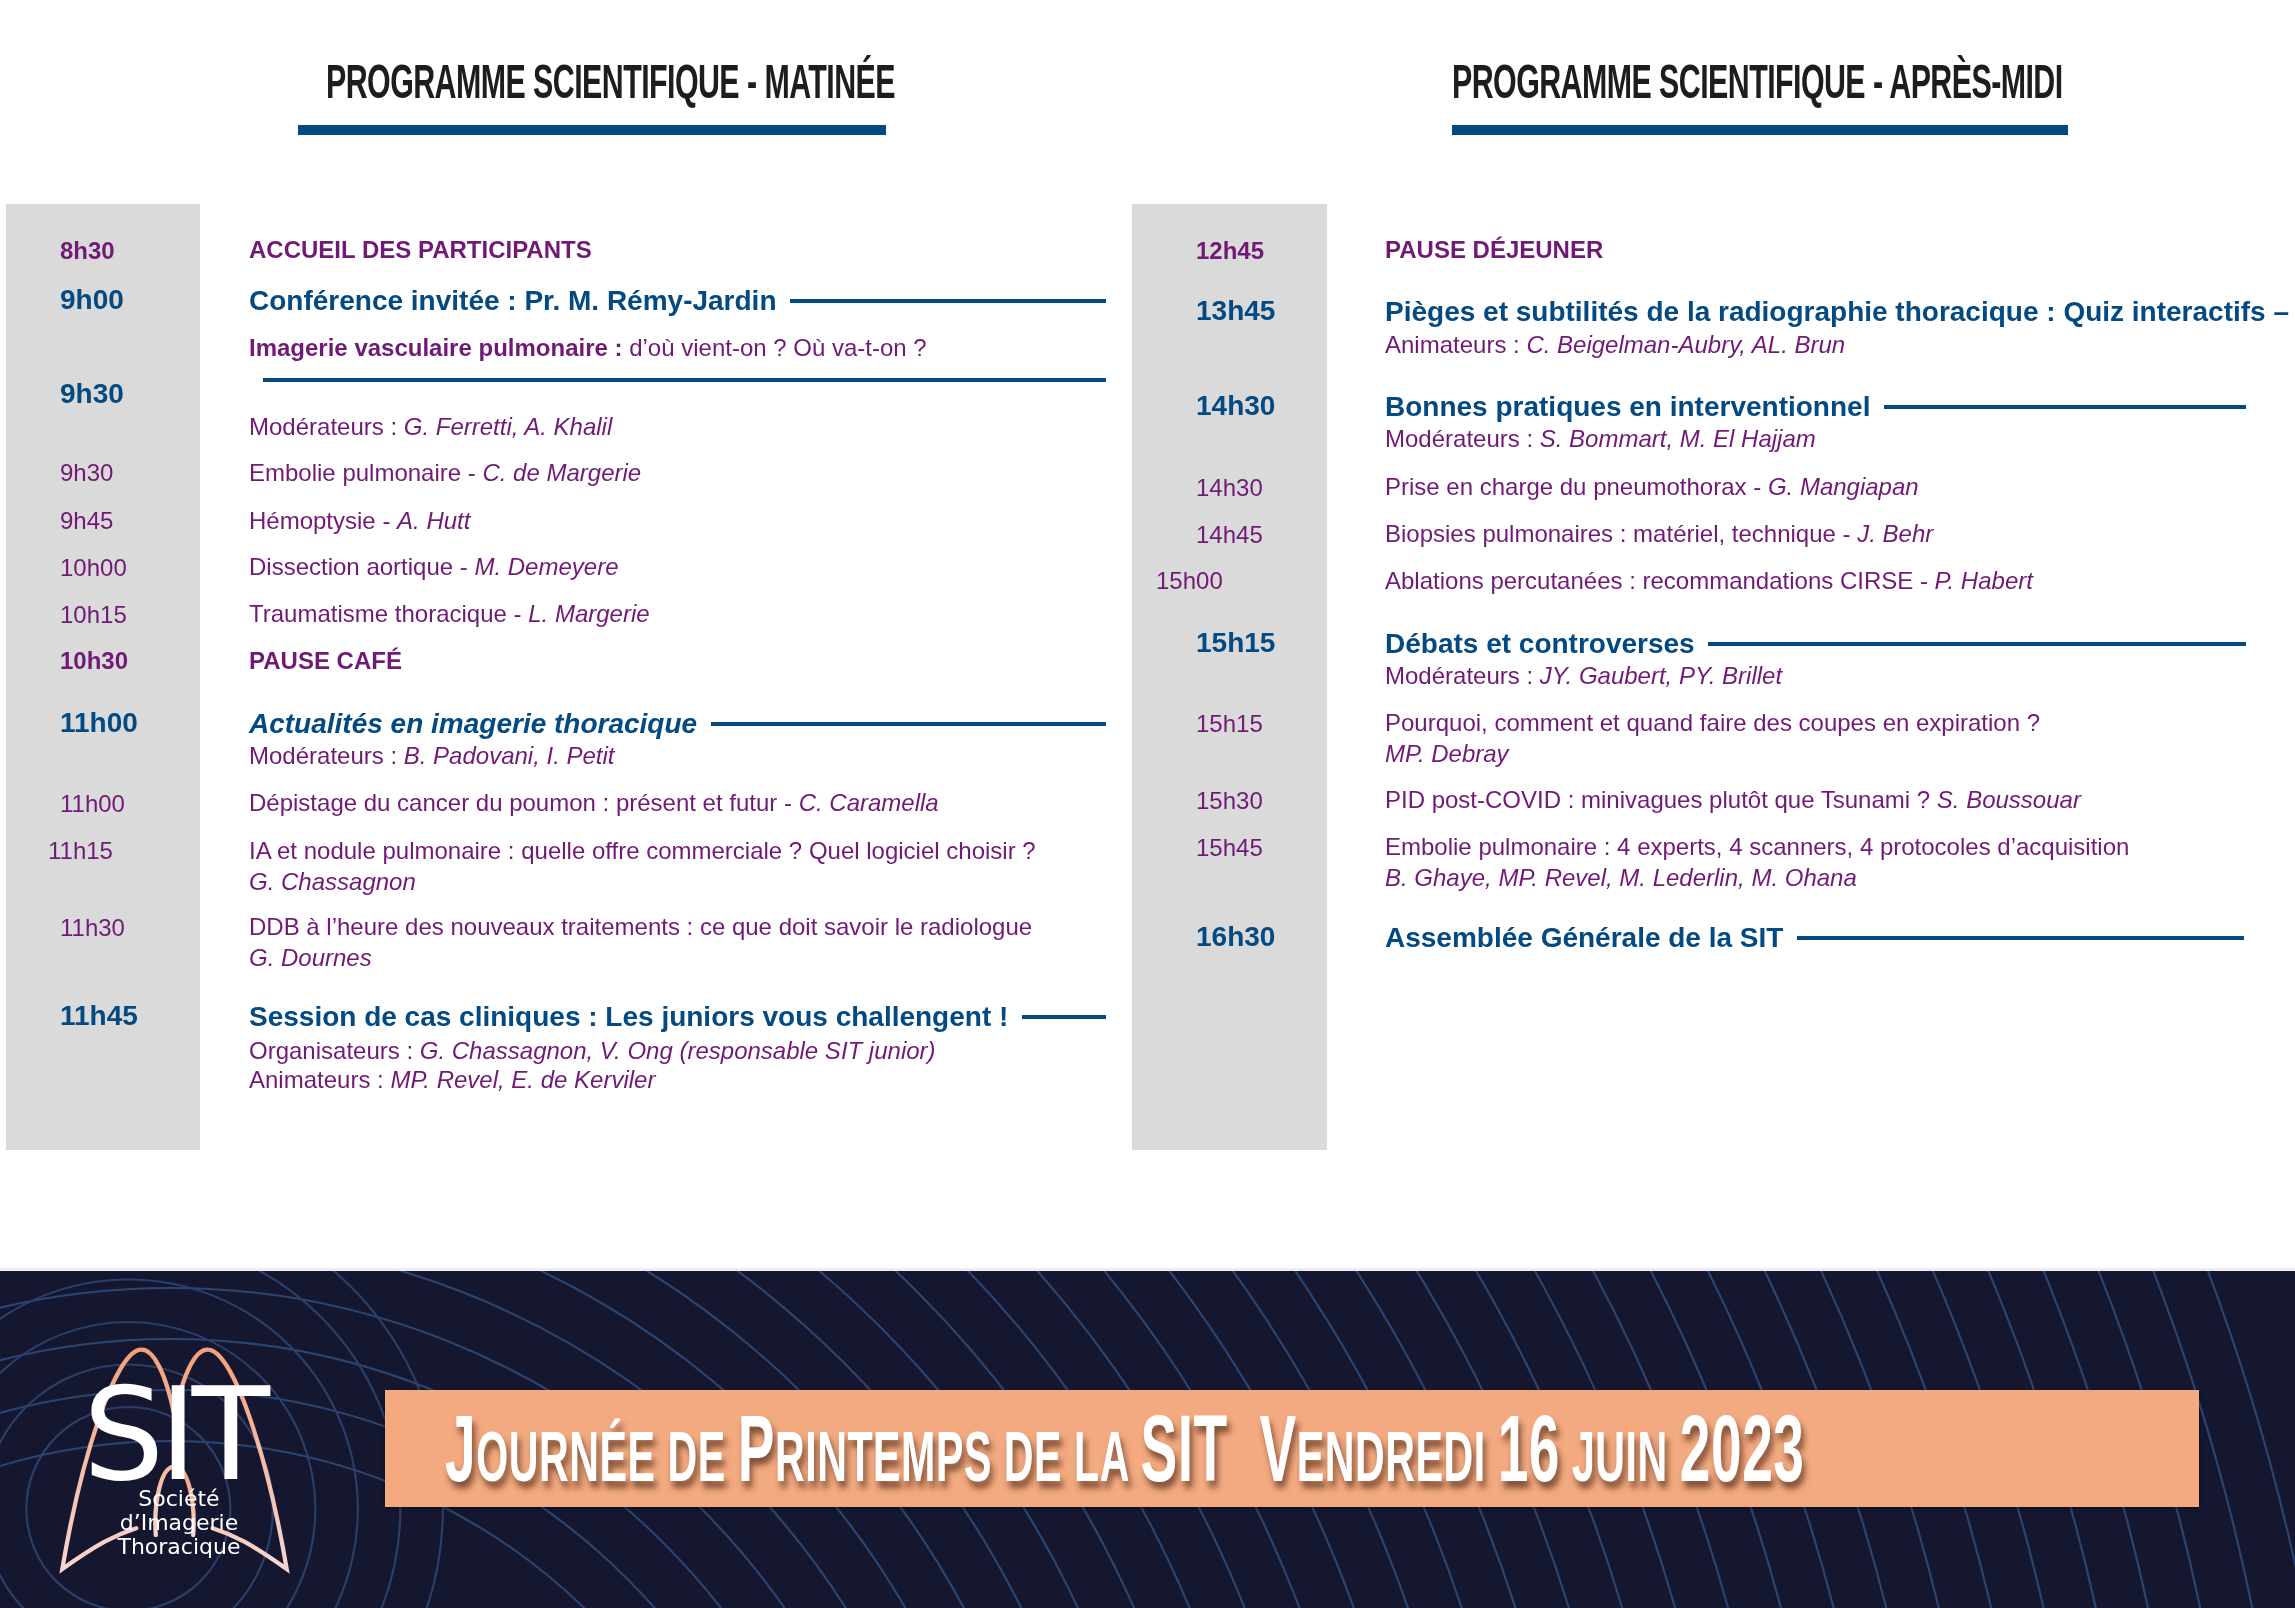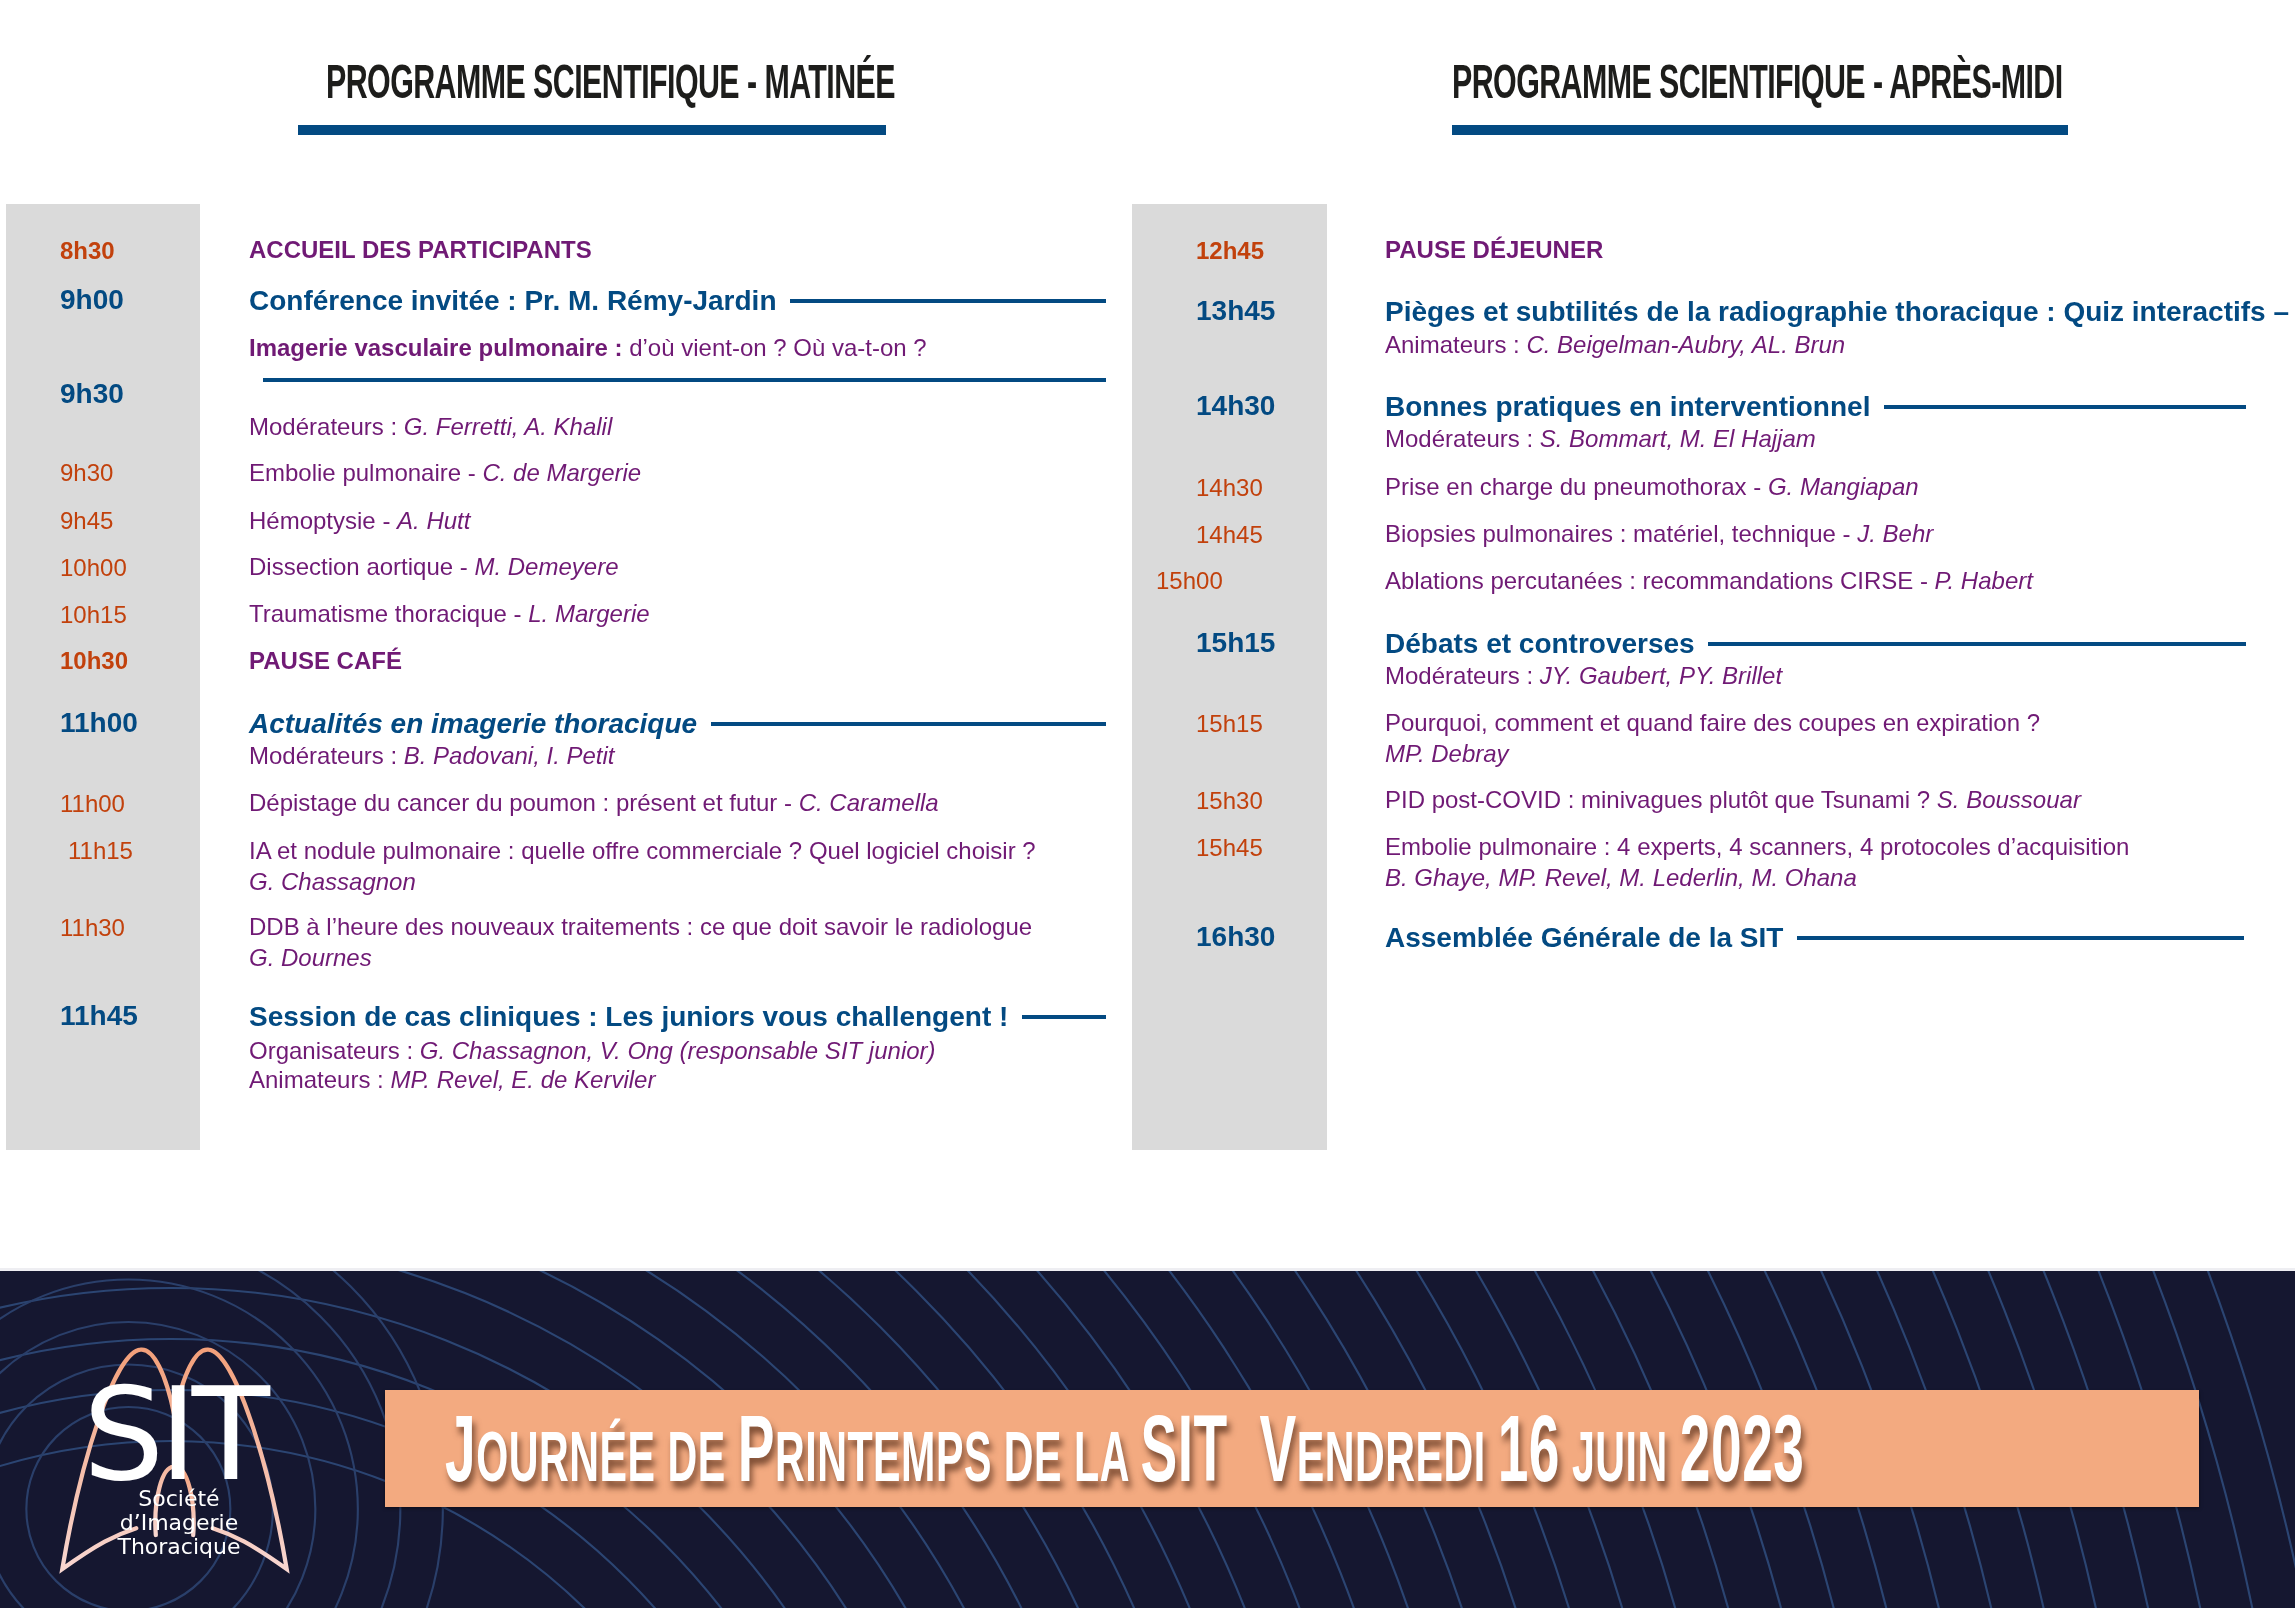--- a/index.html
+++ b/index.html
@@ -8,21 +8,21 @@
 
   .section-title {
     position: absolute; top: 53px;
     font-family: "Liberation Sans", sans-serif; font-weight: bold;
     font-size: 49px; letter-spacing: -0.9px; color: #1d1d1b;
     transform: scaleX(0.62); transform-origin: left center; white-space: nowrap;
   }
   .title-bar { position: absolute; top: 125px; height: 10.2px; background: #034a82; }
 
   .time-col { position: absolute; top: 204px; height: 946px; width: 194px; background: #dadada; }
-  .time { position: absolute; font-size: 24px; color: #c2410c; white-space: nowrap; }
+  .time { position: absolute; font-size: 24px; color: #701a75; white-space: nowrap; }
   .time.bold { font-weight: bold; }
   .time.session { font-weight: bold; color: #034a82; font-size: 28px; }
   .text { position: absolute; font-size: 24px; color: #701a75; white-space: nowrap; line-height: 31px; }
   .text.bold { font-weight: bold; }
   .text .name { font-style: italic; }
   .text .b { font-weight: bold; }
   .session-title { position: absolute; font-size: 28px; font-weight: bold; color: #034a82; white-space: nowrap; display: flex; align-items: center; line-height: 34px; }
   .session-title .rule { height: 4.3px; background: #034a82; margin-left: 13.6px; flex: 1; }
 
   .footer { position: absolute; left: 0; top: 1268px; width: 2295px; height: 340px; background: #151730; overflow: hidden; border-top: 3.4px solid #eeeef2; }
@@ -84,21 +84,21 @@
   <div class="time session" style="left:60px; top:707px;">11h00</div>
   <div class="session-title" style="left:249px; top:707px; width:857px;font-style:italic;">
     <span>Actualités en imagerie thoracique</span>
       <span class="rule"></span>
   </div>
   <div class="text" style="left:249px; top:740px;"><span>Modérateurs : </span><span class="name">B. Padovani, I. Petit</span></div>
 
   <div class="time" style="left:60px; top:790px;">11h00</div>
   <div class="text" style="left:249px; top:787px;"><span>Dépistage du cancer du poumon : présent et futur - </span><span class="name">C. Caramella</span></div>
 
-  <div class="time" style="left:68px; top:837px;text-align:right;">11h15</div>
+  <div class="time" style="left:48px; top:837px;text-align:right;">11h15</div>
   <div class="text" style="left:249px; top:835px;">
       <div>IA et nodule pulmonaire : quelle offre commerciale ? Quel logiciel choisir ?</div>
       <div class="name">G. Chassagnon</div>
     </div>
 
   <div class="time" style="left:60px; top:914px;">11h30</div>
   <div class="text" style="left:249px; top:911px;">
       <div>DDB à l’heure des nouveaux traitements : ce que doit savoir le radiologue</div>
       <div class="name">G. Dournes</div>
     </div>

